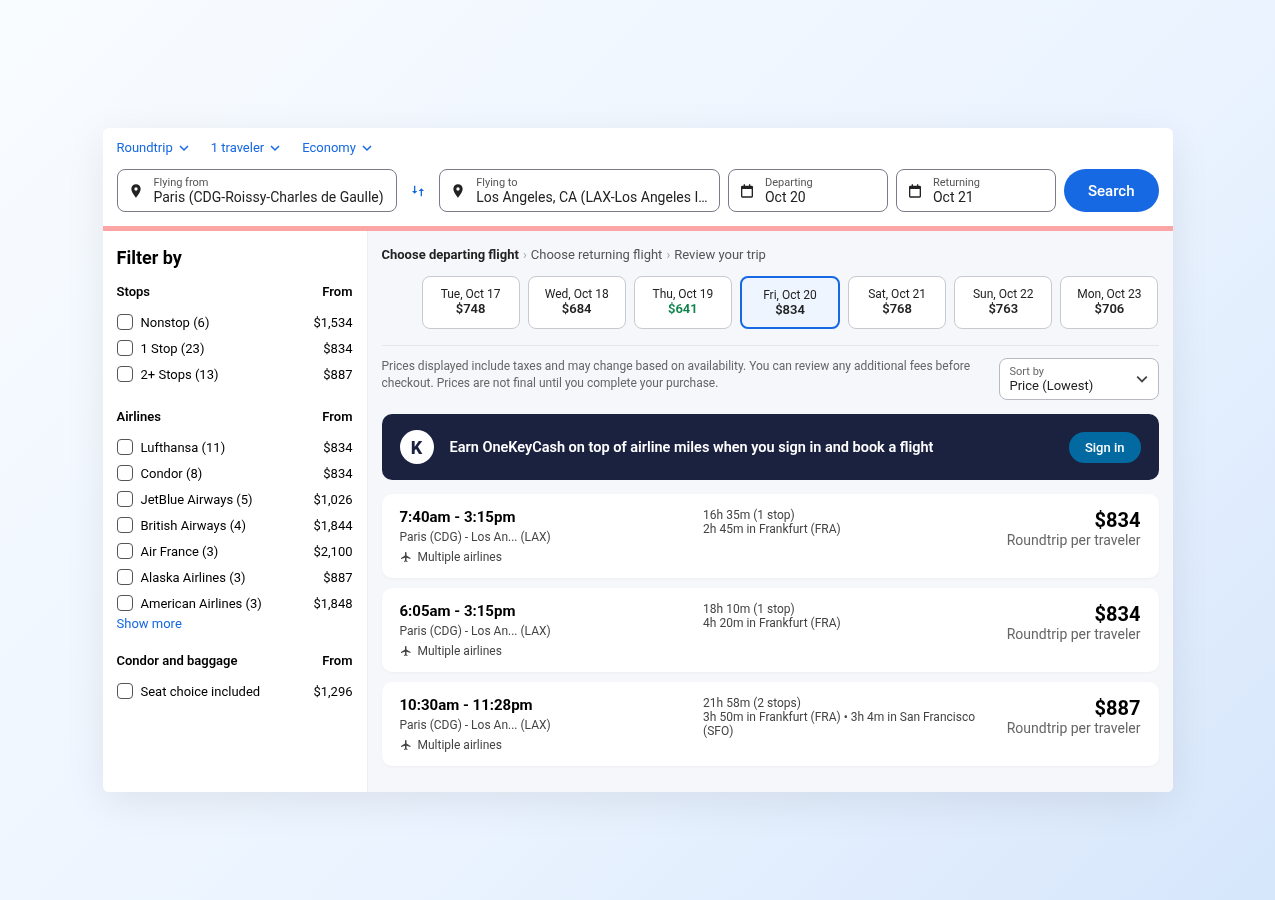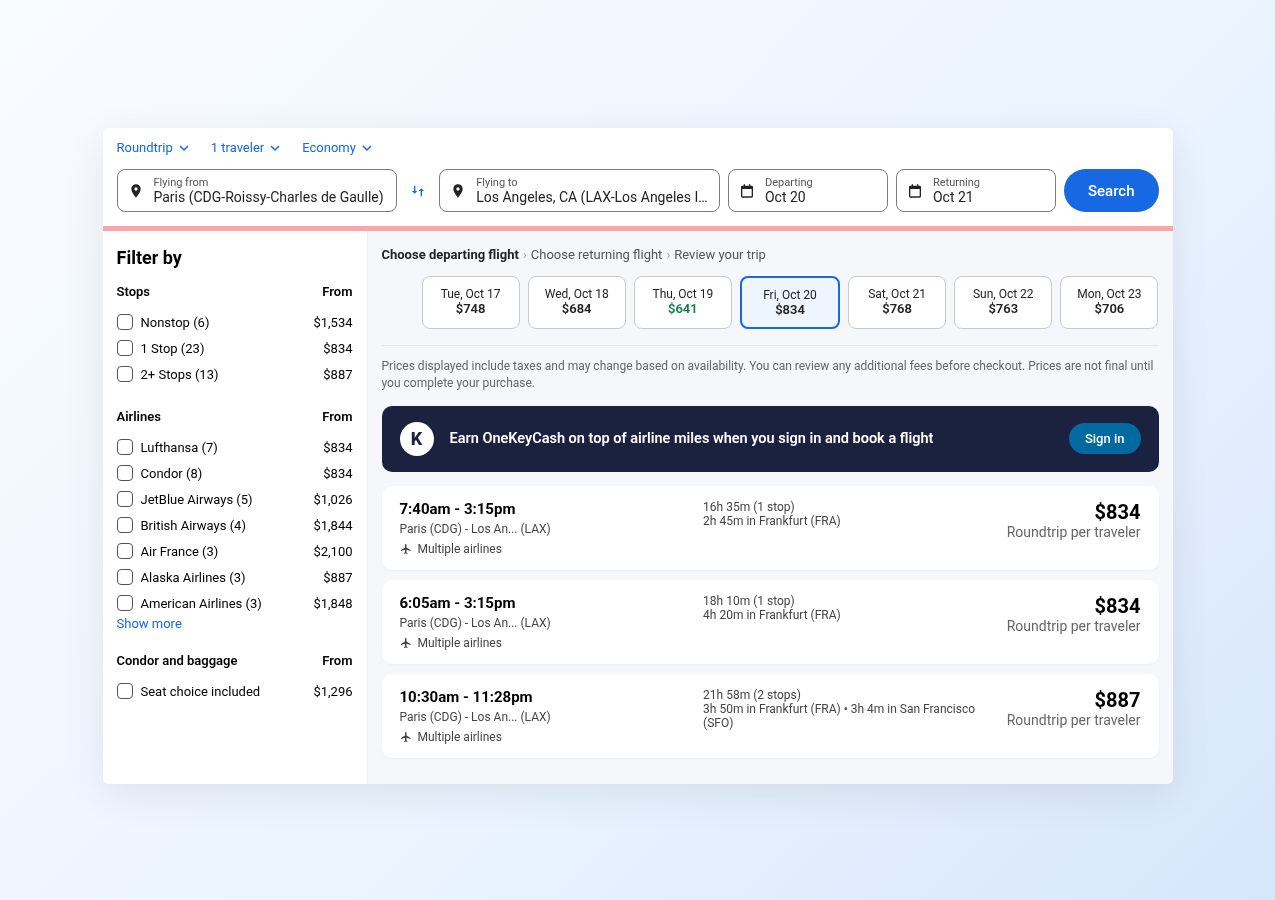--- a/index.html
+++ b/index.html
@@ -155,21 +155,21 @@
 
       <div class="fgroup">
         <div class="fhead">
             <span>Airlines</span>
             <span>From</span>
           </div>
         <div>
             <div class="frow">
               <label>
                 <span class="cb"></span>
-                <span>Lufthansa (7)</span>
+                <span>Lufthansa (11)</span>
               </label>
               <span>$834</span>
             </div>
             <div class="frow">
               <label>
                 <span class="cb"></span>
                 <span>Condor (8)</span>
               </label>
               <span>$834</span>
             </div>
@@ -264,20 +264,27 @@
             <div class="p">$763</div>
           </div>
           <div class="datecard">
             <div class="d">Mon, Oct 23</div>
             <div class="p">$706</div>
           </div>
         </div>
 
       <div class="subhead">
         <div class="subnote">Prices displayed include taxes and may change based on availability. You can review any additional fees before checkout. Prices are not final until you complete your purchase.</div>
+        <div class="sortbox">
+          <div class="sl">Sort by</div>
+          <div class="sv">Price (Lowest)</div>
+          <svg class="chev" width="12" height="12" viewBox="0 0 10 10">
+              <path d="M1 3l4 4 4-4" fill="none" stroke="#444" stroke-width="1.5"></path>
+            </svg>
+        </div>
       </div>
 
       <div class="banner">
         <div class="klogo">K</div>
         <div class="msg">Earn OneKeyCash on top of airline miles when you sign in and book a flight</div>
         <button class="signin">Sign in</button>
       </div>
 
       <div>
           <div class="flight">

